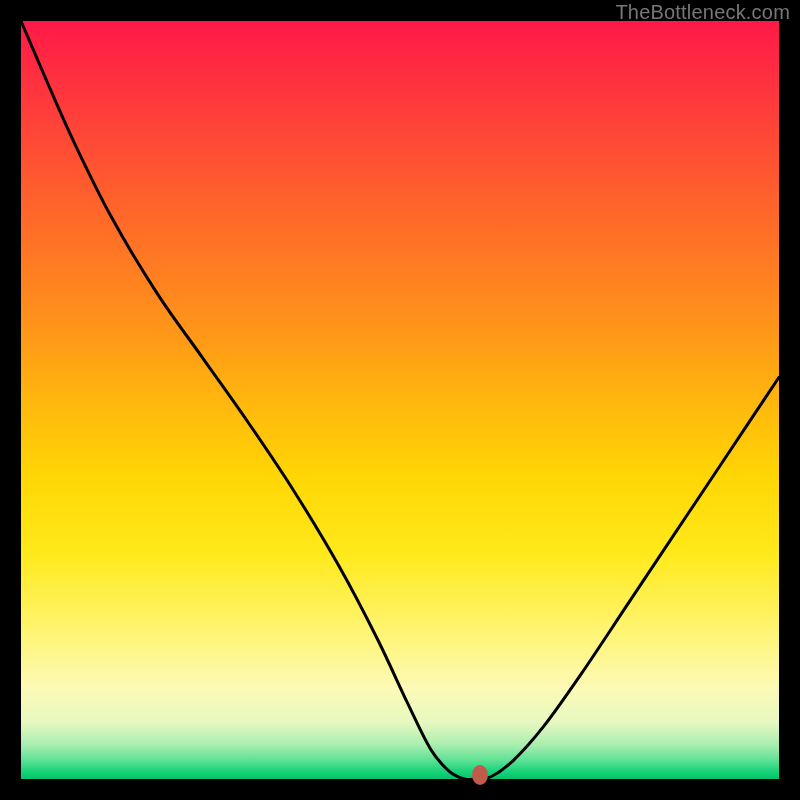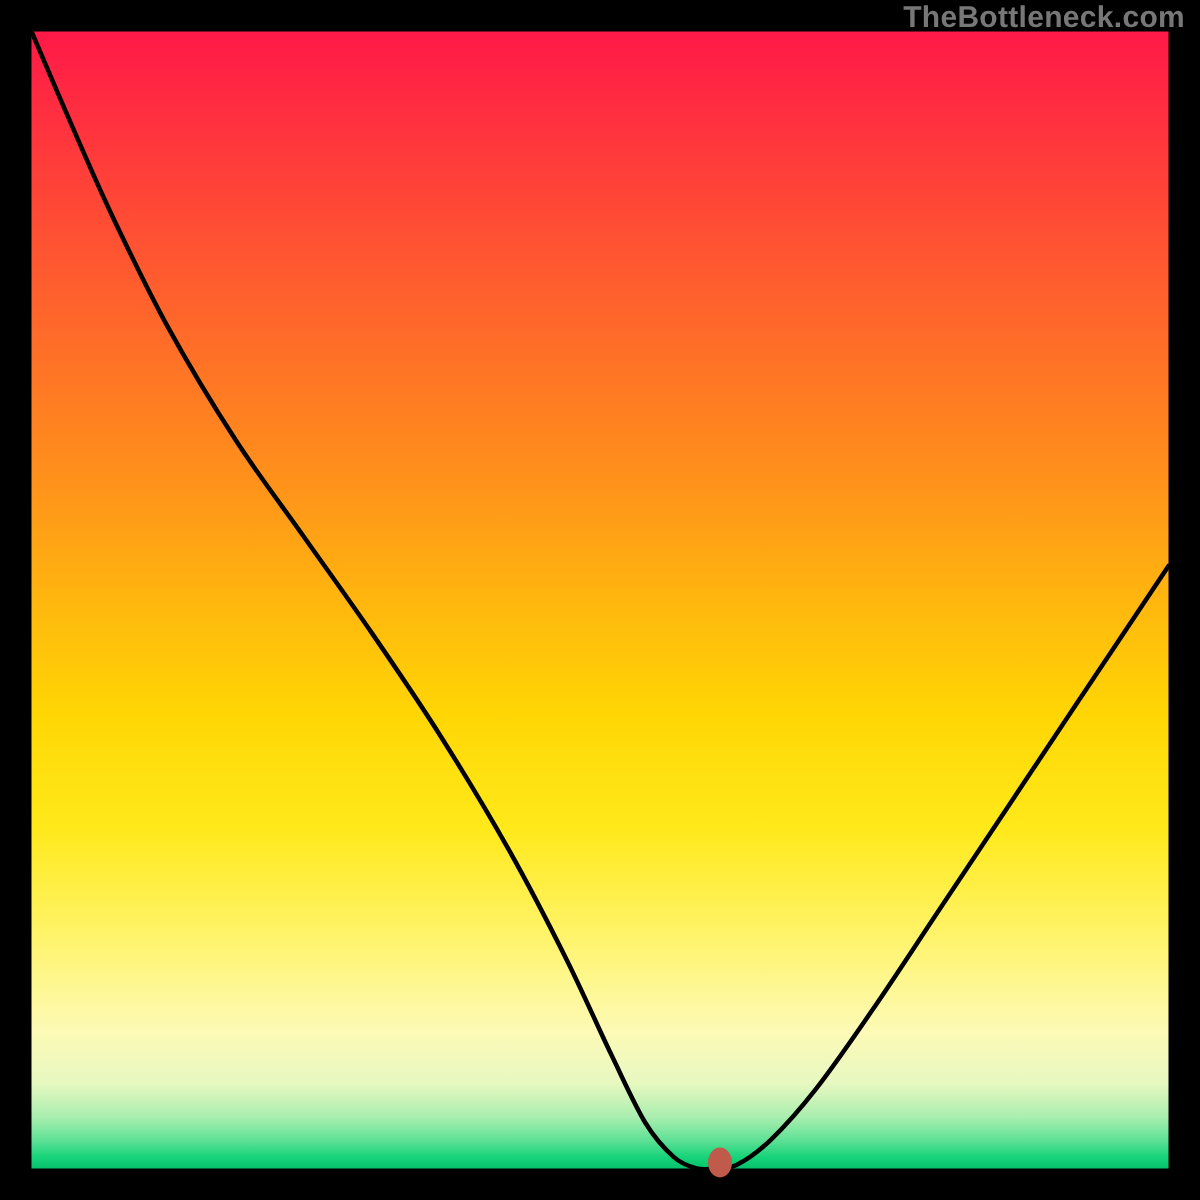--- a/index.html
+++ b/index.html
@@ -64,21 +64,21 @@
       #17d379 99%,
       #06c26c 100%
     );
   }
   .watermark {
     position: absolute;
     top: 1px;
     right: 10px;
     color: #777;
     font-size: 20px;
-    font-weight: 700;
+    font-weight: 400;
     letter-spacing: 0.2px;
     user-select: none;
   }
   svg.curve {
     position: absolute;
     left: 21px;
     top: 21px;
     width: 758px;
     height: 758px;
     overflow: visible;

